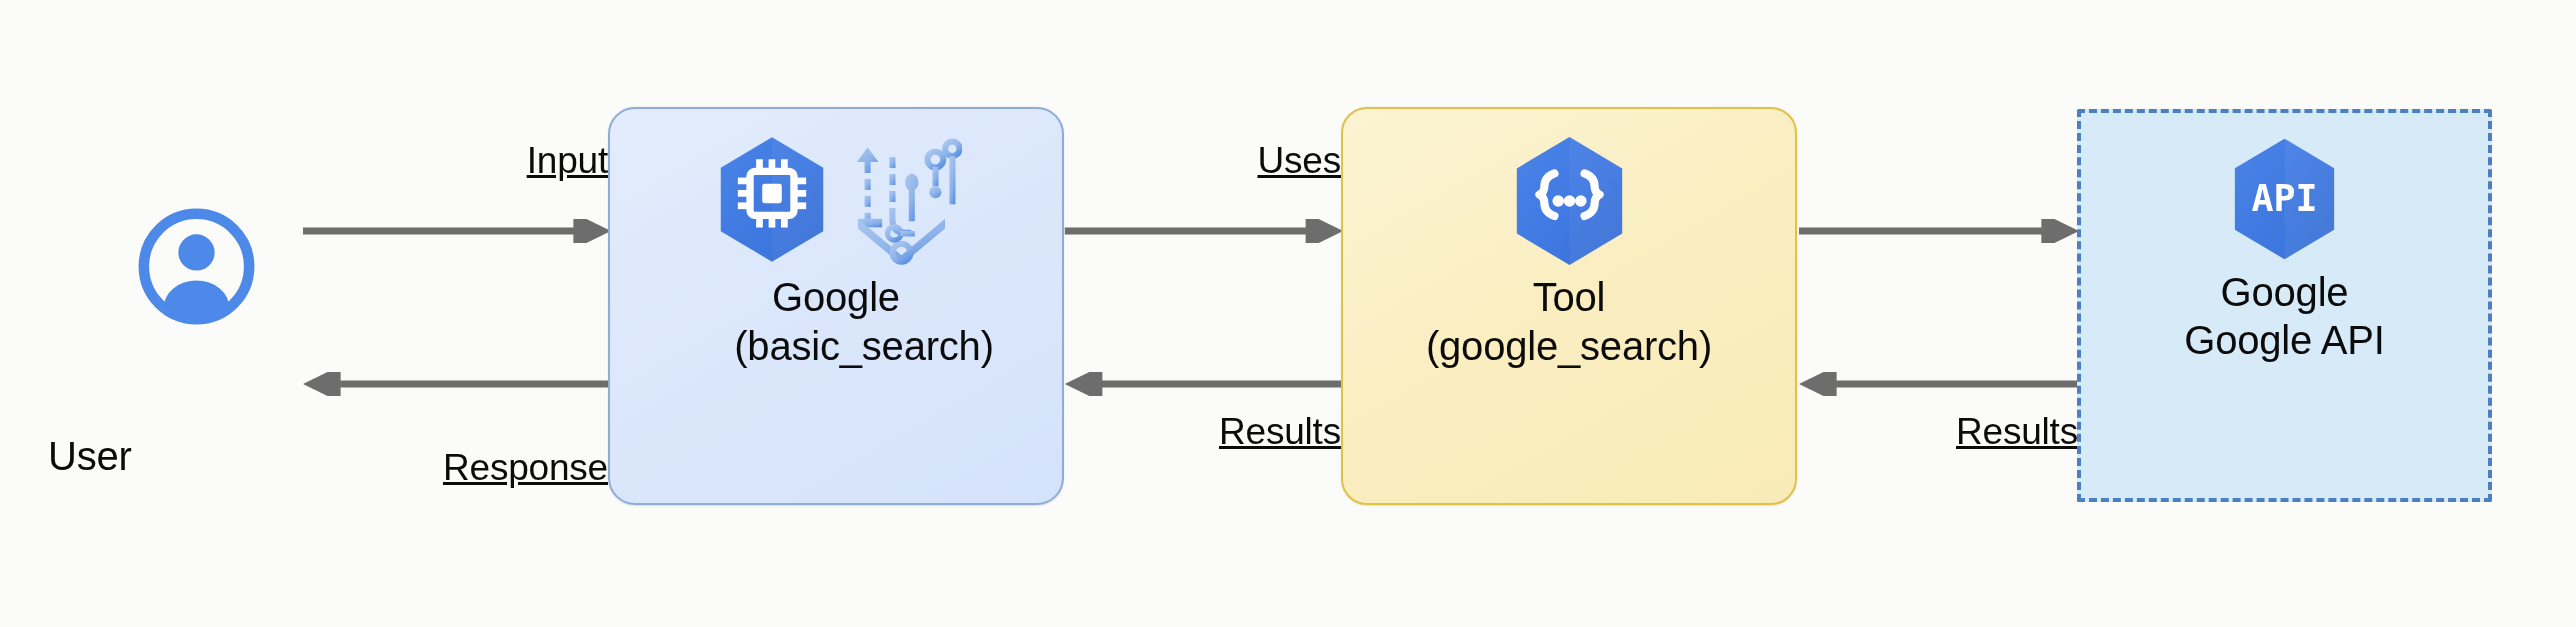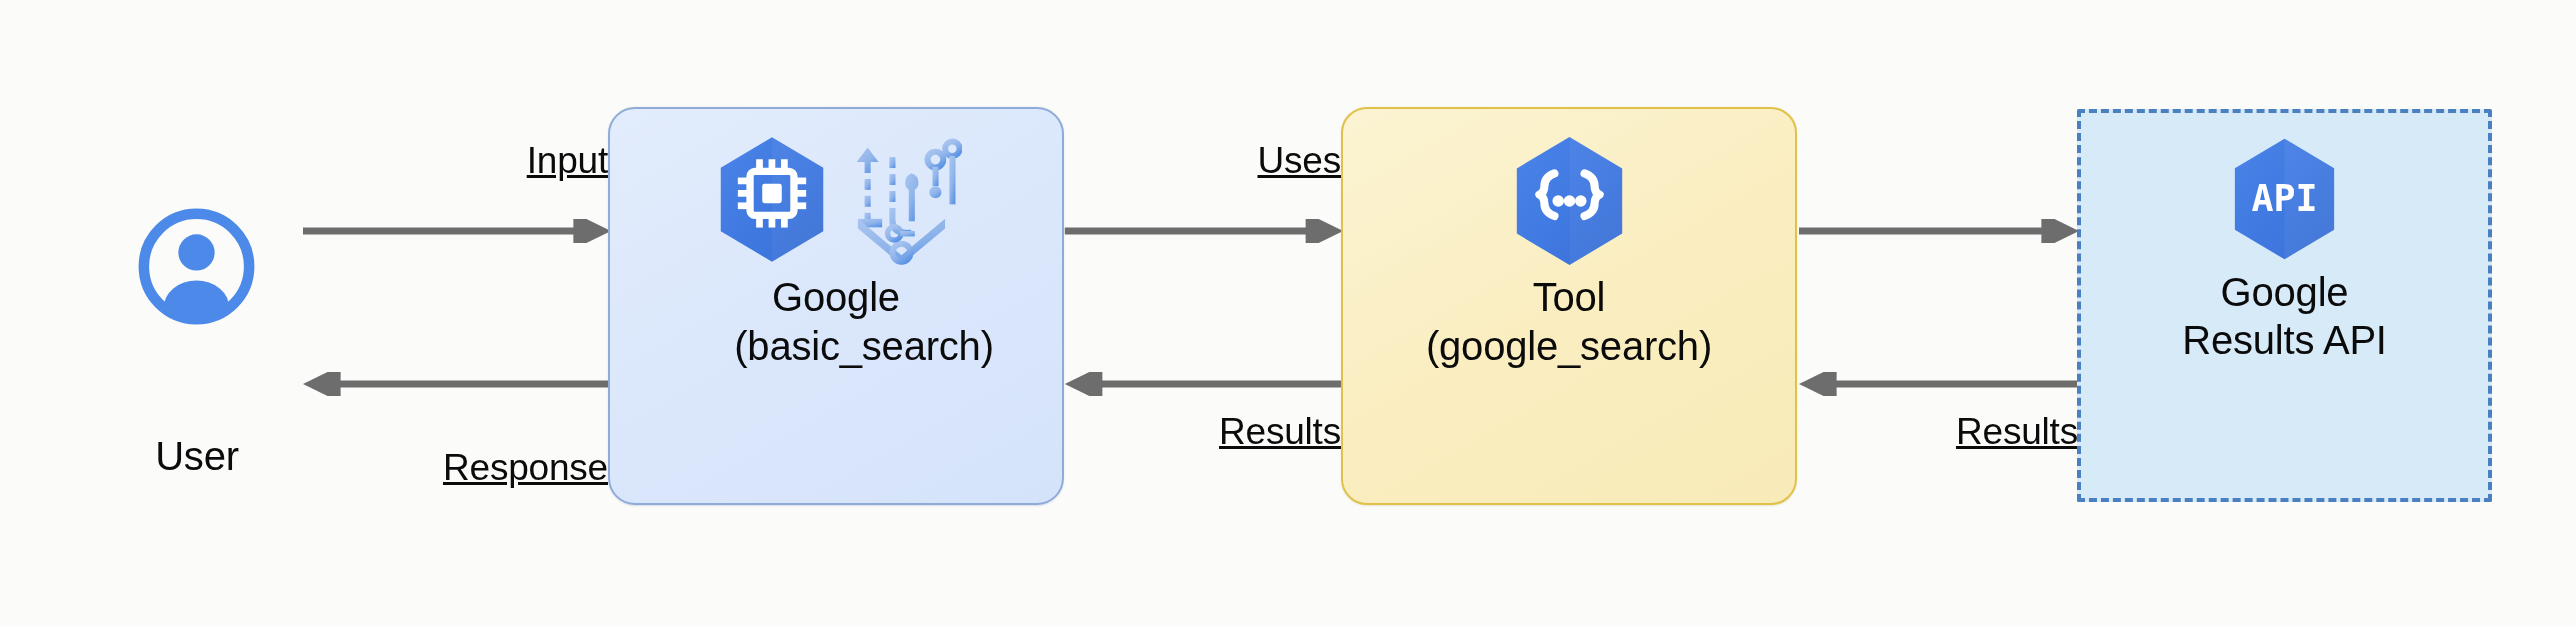--- a/index.html
+++ b/index.html
@@ -97,21 +97,21 @@
     left: 138px;
     top: 208px;
     width: 117px;
     height: 117px;
   }
   .user-label {
     position: absolute;
     left: 48px;
     top: 435px;
     width: 298px;
-    text-align: center;
+    text-align: left;
     font-size: 40px;
   }
 
   
   .arrow {
     position: absolute;
     height: 24px;
   }
   .arrow svg { display: block; }
 </style>
@@ -311,18 +311,18 @@
               </linearGradient>
             </defs>
             <path d="M50 4 L92 29 L92 81 L50 106 L8 81 L8 29 Z" fill="url(#hexC)"></path>
             <path d="M50 4 L92 29 L92 81 L50 106 Z" fill="#ffffff" opacity="0.05"></path>
             <text x="50" y="65" text-anchor="middle" font-family="'DejaVu Sans Mono', monospace" font-size="31" font-weight="bold" fill="#ffffff">API</text>
           </svg>
         </span>
       </div>
 
       <div class="lbl node-label" style="top:158px;">Google</div>
-      <div class="lbl node-label" style="top:206px;">Results API</div>
+      <div class="lbl node-label" style="top:206px;">Google API</div>
     </div>
   </div>
 
 </div>
 
 
 </body></html>

